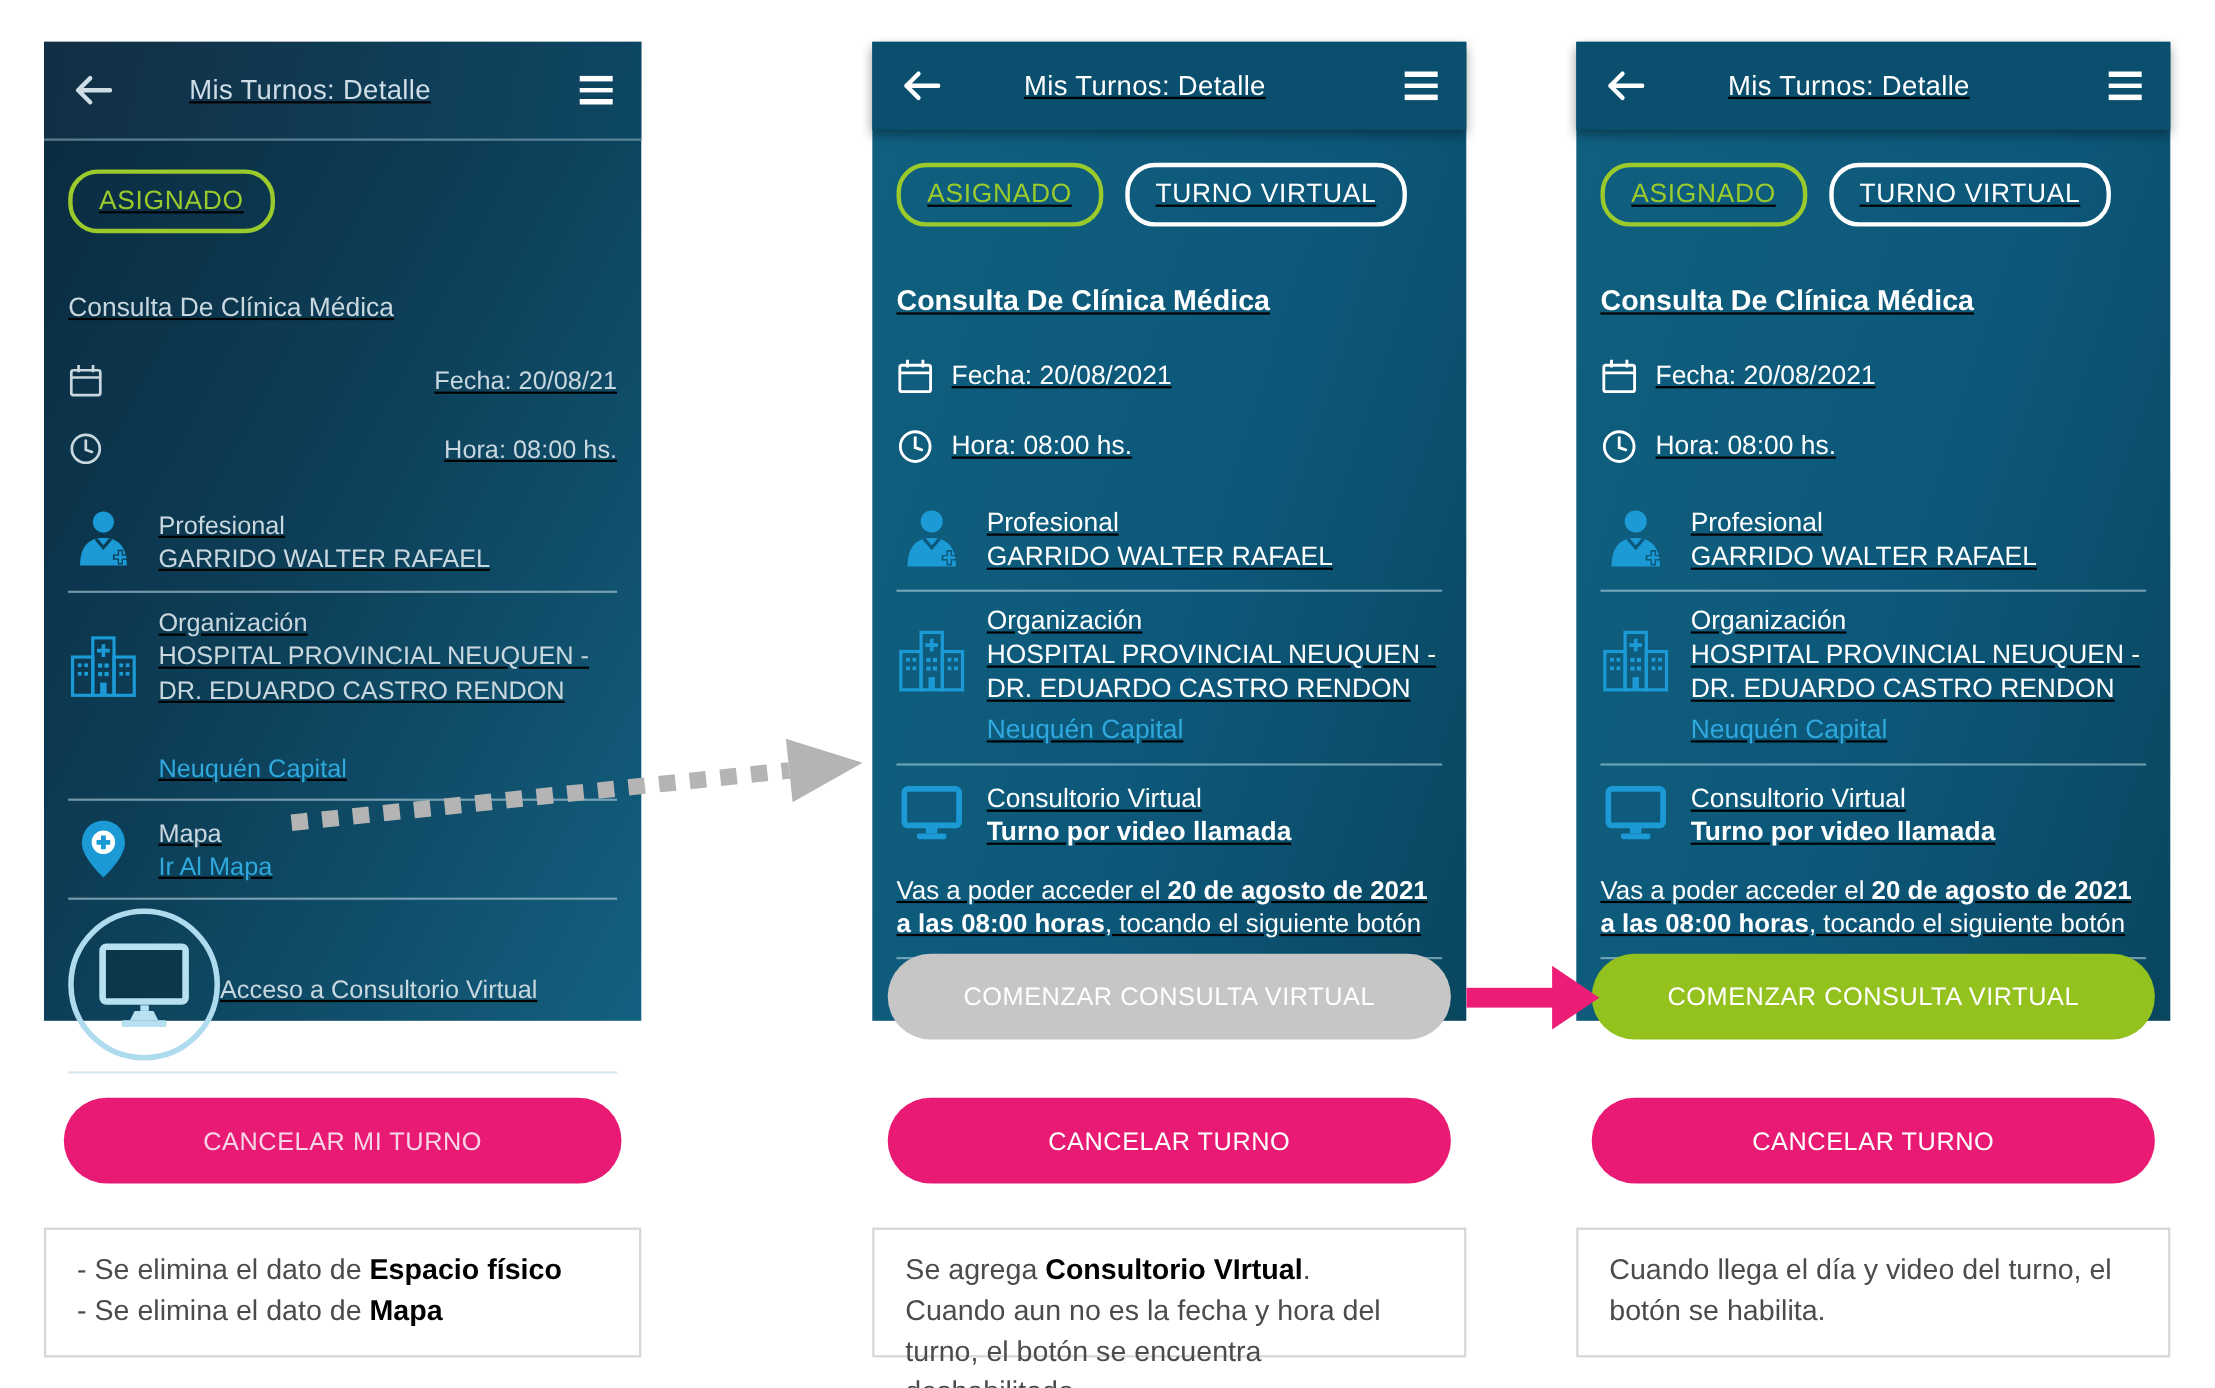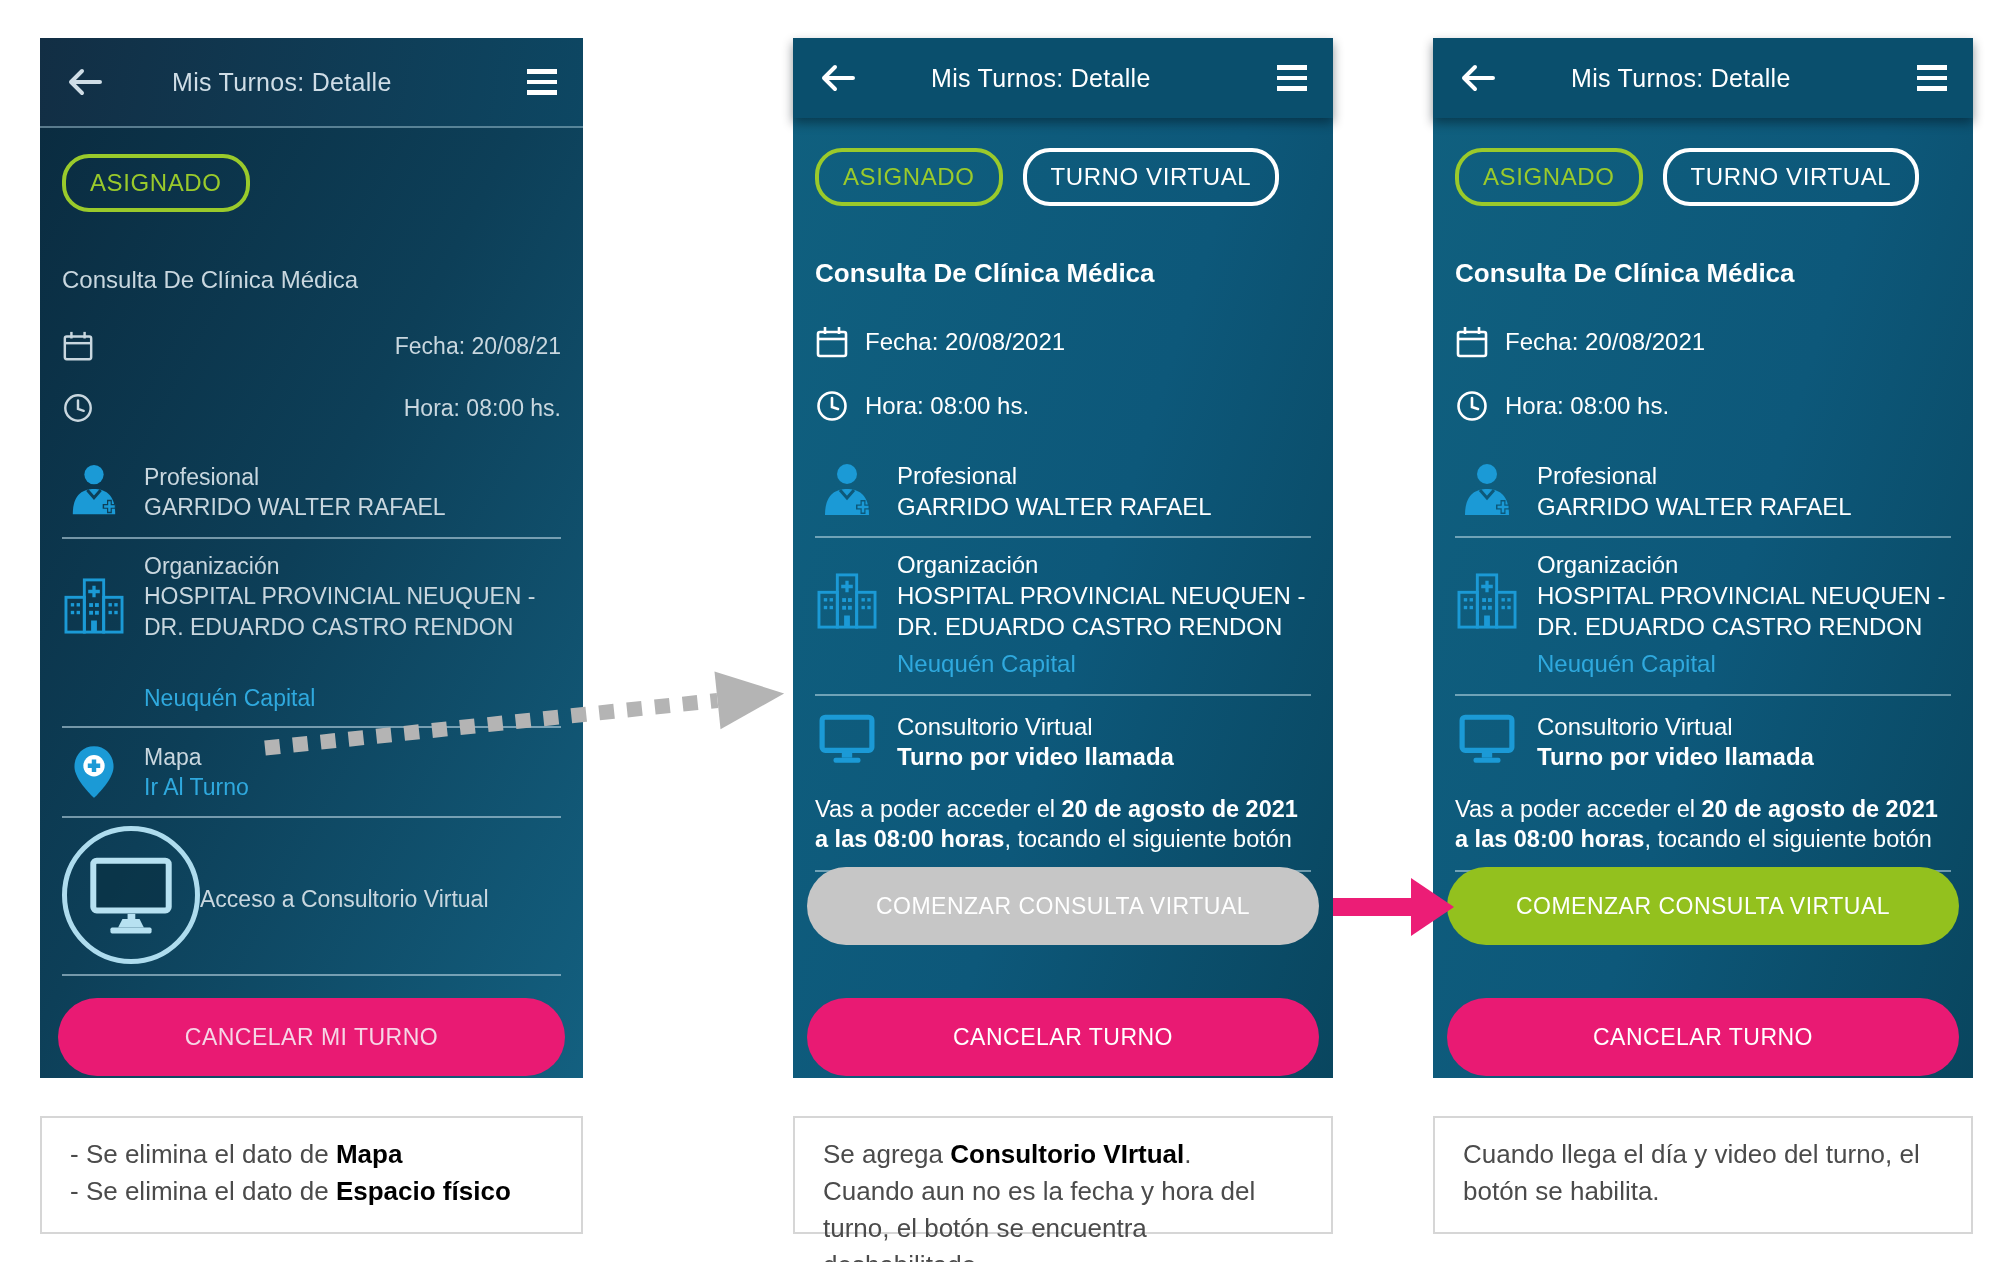--- a/index.html
+++ b/index.html
@@ -1,20 +1,20 @@
 <!DOCTYPE html>
 <html><head>
 <meta charset="utf-8">
 <style>
   html,body{margin:0;padding:0;width:2014px;height:1262px;background:#ffffff;overflow:hidden;
     font-family:"Liberation Sans", sans-serif;}
   .stage{position:relative;width:2014px;height:1262px;}
 
   
-  .phone{position:absolute;top:38px;width:540px;height:1040px;box-sizing:border-box;}
+  .phone{position:absolute;top:38px;width:540px;height:890px;box-sizing:border-box;text-decoration:underline;}
   #phone1{left:40px;width:543px;
     background:linear-gradient(118deg,#0a2a3e 0%,#0d3f58 48%,#136080 100%);}
   #phone2{left:793px;
     background:linear-gradient(108deg,#10607f 0%,#0d587a 55%,#09465f 100%);}
   #phone3{left:1433px;
     background:linear-gradient(108deg,#10607f 0%,#0d587a 55%,#09465f 100%);}
 
   
   .appbar{display:flex;align-items:center;padding:0 26px;position:relative;z-index:3;box-sizing:border-box;}
   #phone1 .appbar{height:90px;background:linear-gradient(100deg,#122e44 0%,#0d4763 100%);
@@ -186,21 +186,21 @@
       <div class="section" style="margin-top:14px;">
         <span class="icobox">
           <svg width="48" height="56" viewBox="0 0 54 62">
             <path d="M27 2 C14 2 5 12 5 25 c0 15 22 35 22 35 s22 -20 22 -35 C49 12 40 2 27 2 Z" fill="#1b9ad6"></path>
             <circle cx="27" cy="24" r="12" fill="#ffffff"></circle>
             <path d="M27 17 v14 M20 24 h14" stroke="#1b9ad6" stroke-width="5"></path>
           </svg>
         </span>
         <div>
           <div class="sec-label">Mapa</div>
-          <div class="maplink">Ir Al Turno</div>
+          <div class="maplink">Ir Al Mapa</div>
         </div>
       </div>
       <div class="divider"></div>
 
       <div class="access">
         <span class="access-circle">
           <svg width="96" height="86" viewBox="0 0 112 96">
             <rect x="12" y="8" width="88" height="58" rx="4" fill="rgba(10,45,62,.55)" stroke="#b7e1f1" stroke-width="7"></rect>
             <rect x="52" y="70" width="9" height="6" fill="#b7e1f1"></rect>
             <path d="M46 76 h20 l5 10 h-30 Z" fill="#b7e1f1"></path>
@@ -424,22 +424,22 @@
         <div><span>Vas a poder acceder el </span><span class="b">20 de agosto de 2021</span></div>
         <div><span class="b">a las 08:00 horas</span><span>, tocando el siguiente botón</span></div>
       </div>
       <div class="divider div-cv"></div>
     </div>
     <button class="btn btn-comenzar">COMENZAR CONSULTA VIRTUAL</button>
     <button class="btn btn-cancel">CANCELAR TURNO</button>
   </div>
 
   <div class="note" id="note1">
+    <div><span>- Se elimina el dato de </span><span class="b">Espacio físico</span></div>
     <div><span>- Se elimina el dato de </span><span class="b">Mapa</span></div>
-    <div><span>- Se elimina el dato de </span><span class="b">Espacio físico</span></div>
   </div>
   <div class="note" id="note2">
     <div><span>Se agrega </span><span class="b">Consultorio VIrtual</span><span>.</span></div>
     <div><span>Cuando aun no es la fecha y hora del turno, el botón se encuentra deshabilitado.</span></div>
   </div>
   <div class="note" id="note3">
     <div><span>Cuando llega el día y video del turno, el botón se habilita.</span></div>
   </div>
 
   <svg class="flow-arrow" id="dashed-arrow" width="560" height="130" viewBox="0 0 560 130">

